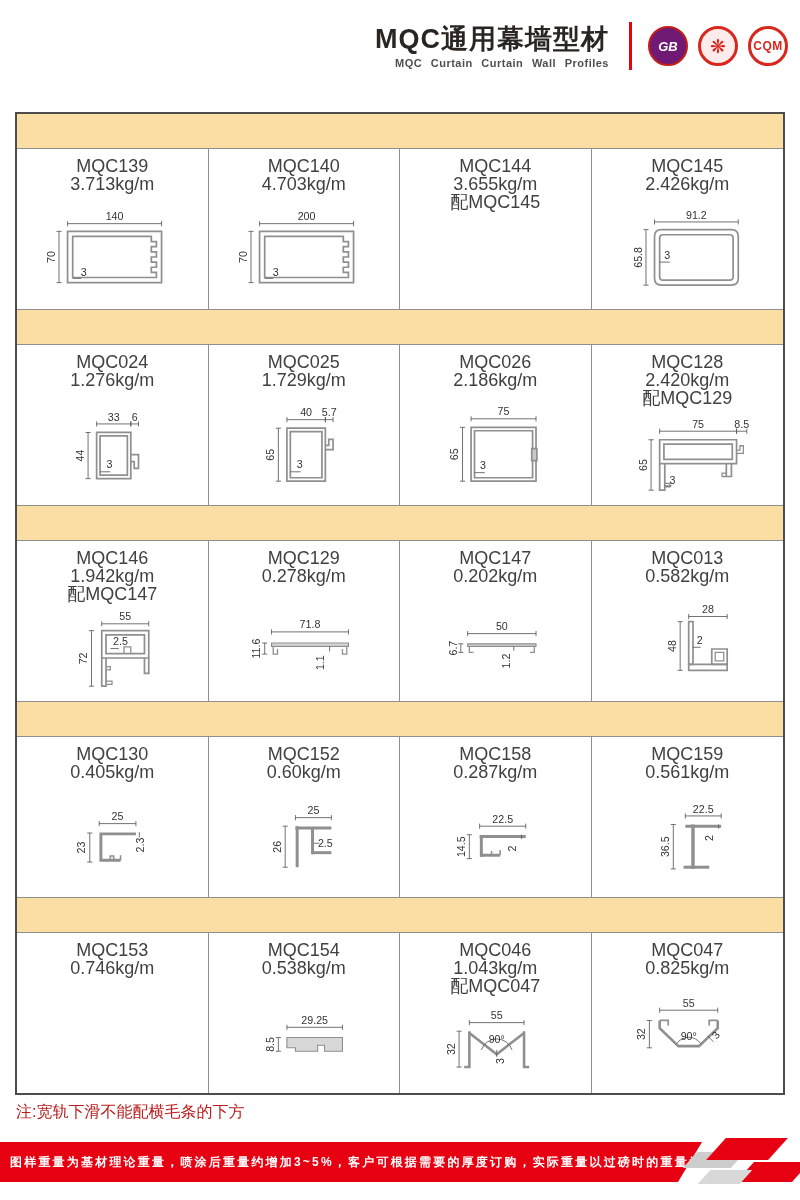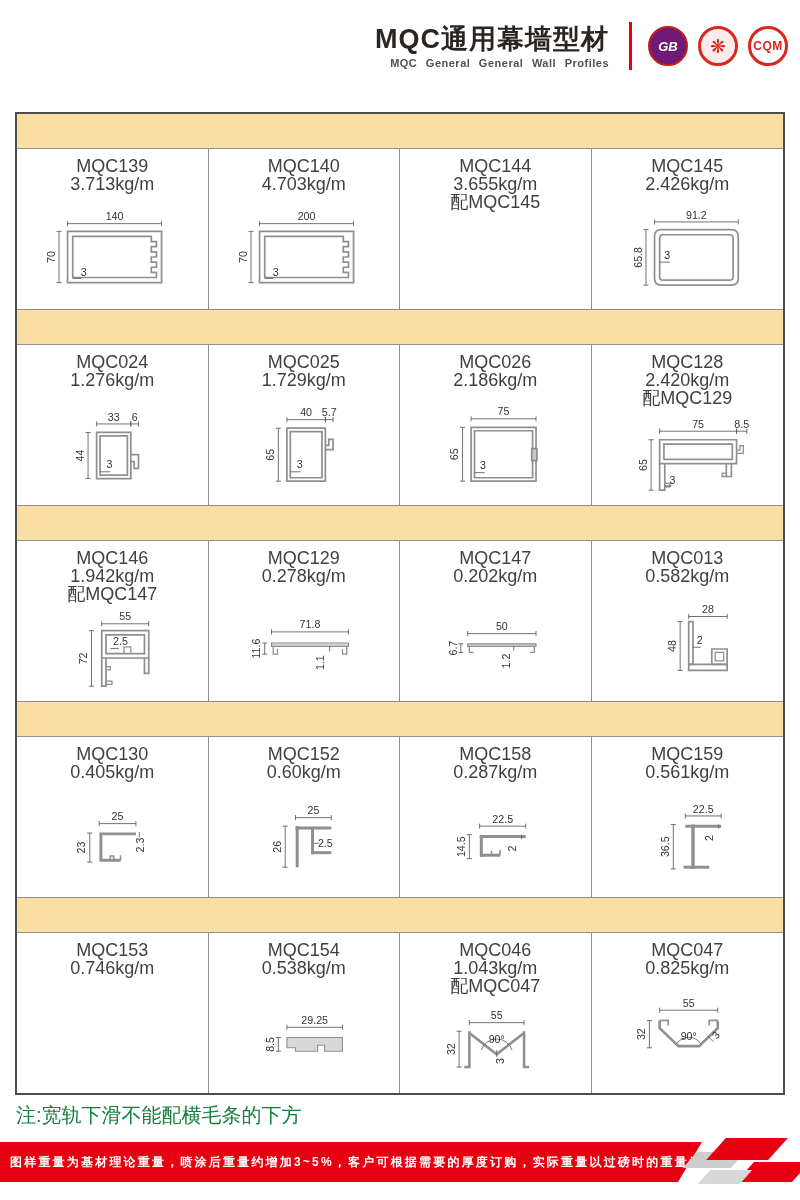--- a/index.html
+++ b/index.html
@@ -24,21 +24,21 @@
   .band{height:34px;background:#fbdea3;border-top:1px solid #8f8f8f;border-bottom:1px solid #8f8f8f;}
   .band:first-child{border-top:none;}
   .prow{display:grid;grid-template-columns:repeat(4,1fr);height:160px;}
   .cell{border-right:1px solid #8f8f8f;display:flex;flex-direction:column;align-items:center;padding-top:8px;box-sizing:border-box;overflow:hidden;}
   .cell:last-child{border-right:none;}
   .model,.weight,.pair{font-size:18px;line-height:18px;color:#414141;text-align:center;}
   .svgwrap{flex:1;display:flex;align-items:center;justify-content:center;width:100%;}
   svg.drawing{width:184px;height:94px;}
   svg.drawing text{font-family:"Liberation Sans","DejaVu Sans",sans-serif;font-size:12.5px;fill:#333;}
   
-  .note{position:absolute;left:16px;top:1102px;font-size:20px;color:#15803d;}
+  .note{position:absolute;left:16px;top:1102px;font-size:16px;color:#b91c1c;}
   
   .footer-bar{position:absolute;left:0;top:1142px;width:702px;height:40px;background:#e60012;
     clip-path:polygon(0 0,100% 0,calc(100% - 24px) 100%,0 100%);
     display:flex;align-items:center;justify-content:space-between;box-sizing:border-box;
     padding:0 40px 0 10px;color:#fff;}
   .disclaimer{font-size:12px;font-weight:bold;letter-spacing:2.2px;white-space:nowrap;}
   .brand{display:flex;align-items:center;gap:6px;}
   .brand-lines{display:flex;flex-direction:column;align-items:flex-end;font-size:8.5px;font-weight:bold;line-height:9px;letter-spacing:.5px;}
   .brand-div{width:1px;height:24px;background:#fff;}
   .page-no{font-size:21px;font-weight:bold;}
@@ -48,21 +48,21 @@
   .deco3{left:745px;top:1162px;width:56px;height:20px;background:#e60012;}
   .deco4{left:704px;top:1170px;width:42px;height:14px;background:#d8d8d8;}
 </style>
 </head>
 <body>
 
 <div class="header">
   <div class="header-right">
     <div class="titles">
       <div class="title-cn">MQC通用幕墙型材</div>
-      <div class="title-en">MQC General General Wall Profiles</div>
+      <div class="title-en">MQC Curtain Curtain Wall Profiles</div>
     </div>
     <div class="red-divider"></div>
     <div class="logo logo-gb">
       <span>GB</span>
     </div>
     <div class="logo logo-seal">
       <span>❋</span>
     </div>
     <div class="logo logo-cqm">
       <span>CQM</span>

